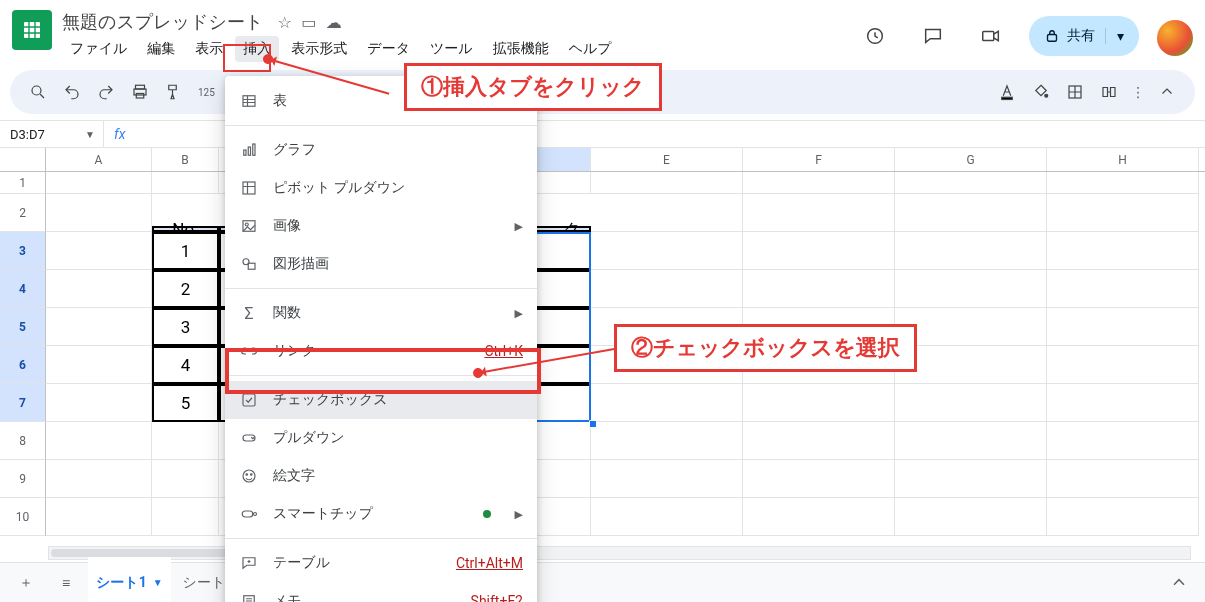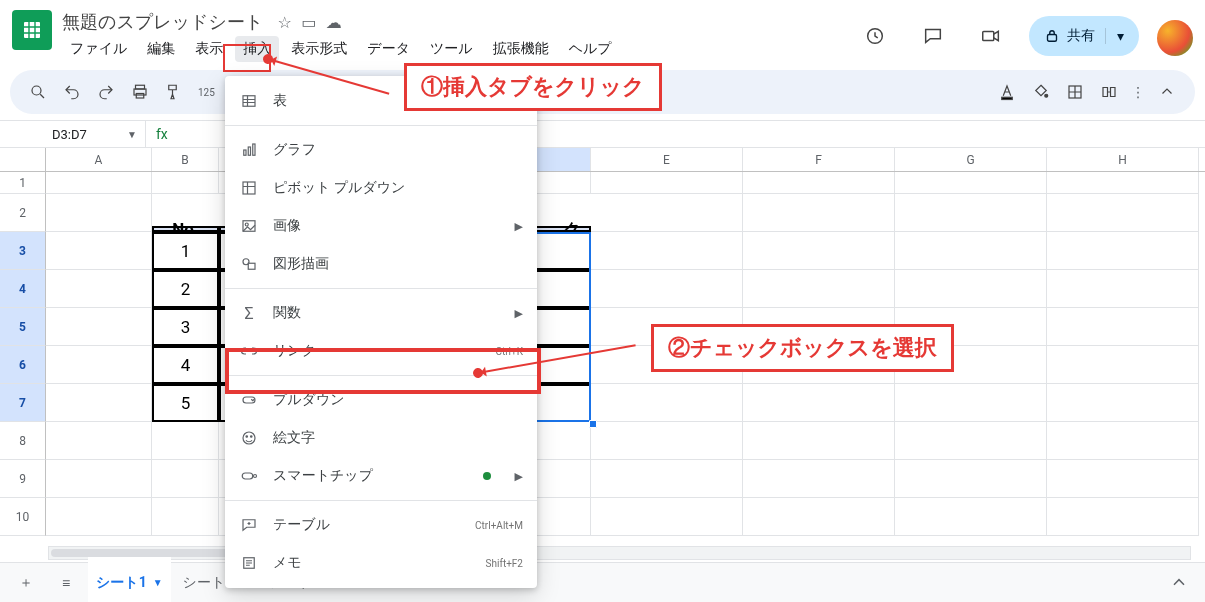--- a/index.html
+++ b/index.html
@@ -80,27 +80,26 @@
   .tb-ic svg { width:18px; height:18px; stroke:#444; fill:none; stroke-width:1.6; }
   .tb-gap { flex:1; }
   .zoom-txt { font-size:10px; padding:0 4px; }
   .tb-collapse { margin-left:auto; }
 
   
   .formula-bar {
     display:flex; align-items:center; height:28px;
     border-top:1px solid var(--border); border-bottom:1px solid var(--border);
     margin-top:6px;
-    padding-left:42px;
   }
   .name-box { width:104px; padding-left:10px; display:flex; align-items:center;
     justify-content:space-between; color:#202124; font-size:13px;
     border-right:1px solid var(--border); height:100%;}
   .name-box .caret { font-size:10px; color:#5f6368; margin-right:8px;}
-  .fx { color:#15803d; padding:0 10px; font-size:14px;}
+  .fx { font-style:italic; color:#3b82f6; padding:0 10px; font-size:14px;}
 
   
   .grid-wrap { position:relative; overflow:hidden; height: calc(100% - 180px);}
   .col-headers {
     display:flex; height:24px; border-bottom:1px solid #c0c0c0;
     font-size:12px; color:var(--text-light);
   }
   .corner { width:46px; border-right:1px solid #c0c0c0;}
   .col-h {
     flex:0 0 auto; border-right:1px solid var(--border);
@@ -114,21 +113,21 @@
     display:flex; align-items:center; justify-content:center;
     font-size:12px; color:var(--text-light); background:#fff;
   }
   .row.sel .row-h { background: var(--sel-blue); color:#174ea6; font-weight:bold;}
   .cell {
     border-right:1px solid var(--border); border-bottom:1px solid var(--border);
     display:flex; align-items:center; justify-content:center;
     font-size:17px; color:#000; background:#fff;
   }
   .cell.selcol { background: var(--sel-blue-light); }
-  .b-th { background:#d9e1f2 !important; border:2px solid #000 !important; font-weight:bold;margin-top:32px;}
+  .b-th { background:#d9e1f2 !important; border:2px solid #000 !important; font-weight:normal;margin-top:32px;}
   .b-td { border:2px solid #000 !important; background:#fff !important; }
 
   
   .cA { width:106px; } .cB { width:67px; }
   .cC { width:186px; } .cD { width:186px; }
   .cE { width:152px; } .cF { width:152px; }
   .cG { width:152px; } .cH { width:152px; }
 
   
   .sel-rect {
@@ -148,21 +147,21 @@
     padding:6px 0; z-index:50;
   }
   .dd-item {
     display:flex; align-items:center; height:38px;
     padding: 0 14px; gap:14px; color:#3c4043; cursor:pointer;
     font-size:14px;
   }
   .dd-item.hovered { background:#e8eaed; }
   .dd-item .mi-ic { width:20px; display:flex; justify-content:center; color:#5f6368;}
   .dd-item .mi-ic svg { width:18px; height:18px; stroke:#5f6368; fill:none; stroke-width:1.6;}
-  .dd-item .short { margin-left:auto; color:#737373; font-size:10px;}
+  .dd-item .short { margin-left:auto; color:#b91c1c; font-size:14px;text-decoration:underline;}
   .dd-item .sub-arrow { margin-left:auto; color:#5f6368; font-size:11px;}
   .dd-sep { height:1px; background:var(--border); margin:5px 0;}
   .dd-highlight-box {
     position:absolute; left:225px; top:348px; width:316px; height:46px;
     border:4px solid var(--red); pointer-events:none; z-index:60;
   }
   .green-dot { width:8px; height:8px; background:#1e8e3e; border-radius:50%; margin-left:auto; margin-right:4px;}
 
   
   .callout {
@@ -544,20 +543,29 @@
   <div class="dd-item">
     <span class="mi-ic">
         <svg viewBox="0 0 24 24">
           <path d="M9 12h6M8 8H6a4 4 0 0 0 0 8h2M16 8h2a4 4 0 0 1 0 8h-2"></path>
         </svg>
       </span>
     <span>リンク</span>
     <span class="short">Ctrl+K</span>
   </div>
   <div class="dd-sep"></div>
+  <div class="dd-item hovered">
+    <span class="mi-ic">
+        <svg viewBox="0 0 24 24">
+          <rect x="4" y="4" width="16" height="16" rx="2"></rect>
+          <path d="M8 12l3 3 5-6"></path>
+        </svg>
+      </span>
+    <span>チェックボックス</span>
+  </div>
   <div class="dd-item">
     <span class="mi-ic">
         <svg viewBox="0 0 24 24">
           <rect x="4" y="8" width="16" height="8" rx="4"></rect>
           <path d="M15 11l2 2 2-2"></path>
         </svg>
       </span>
     <span>プルダウン</span>
   </div>
   <div class="dd-item">
@@ -606,21 +614,21 @@
 </div>
 <div class="dd-highlight-box"></div>
 
 <div class="callout" style="left:388px; top:63px;margin-left:16px;">
   <span>①</span><span>挿入タブをクリック</span>
 </div>
 <div class="leader rev" style="left:268px; top:58px; width:126px; transform: rotate(16deg);">
   <span class="dot" style="left:-5px"></span>
 </div>
 
-<div class="callout" style="left:651px; top:324px;">
+<div class="callout" style="left:614px; top:324px;">
   <span>②</span><span>チェックボックスを選択</span>
 </div>
 <div class="leader rev" style="left:478px; top:372px; width:160px; transform: rotate(-10deg);">
   <span class="dot" style="left:-5px"></span>
 </div>
 
 <div class="hscroll">
   <div class="thumb"></div>
 </div>
 

